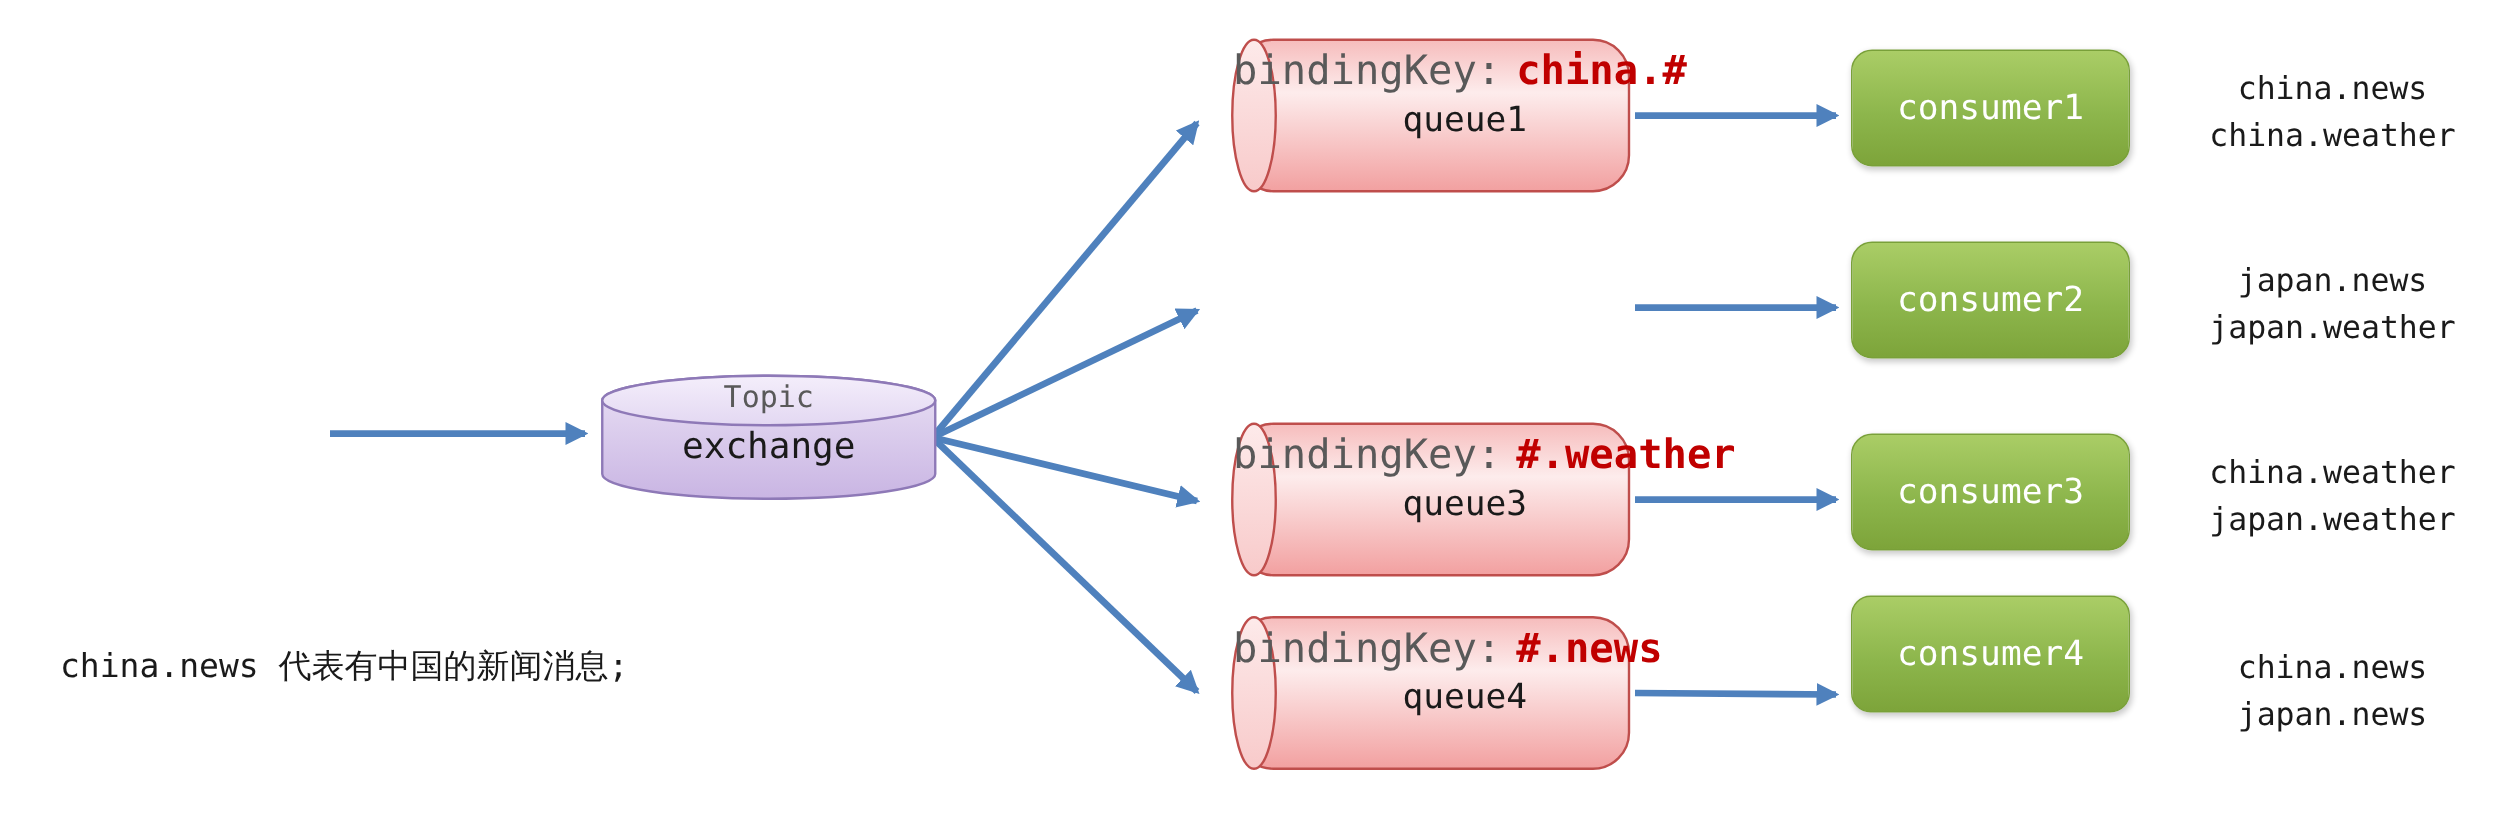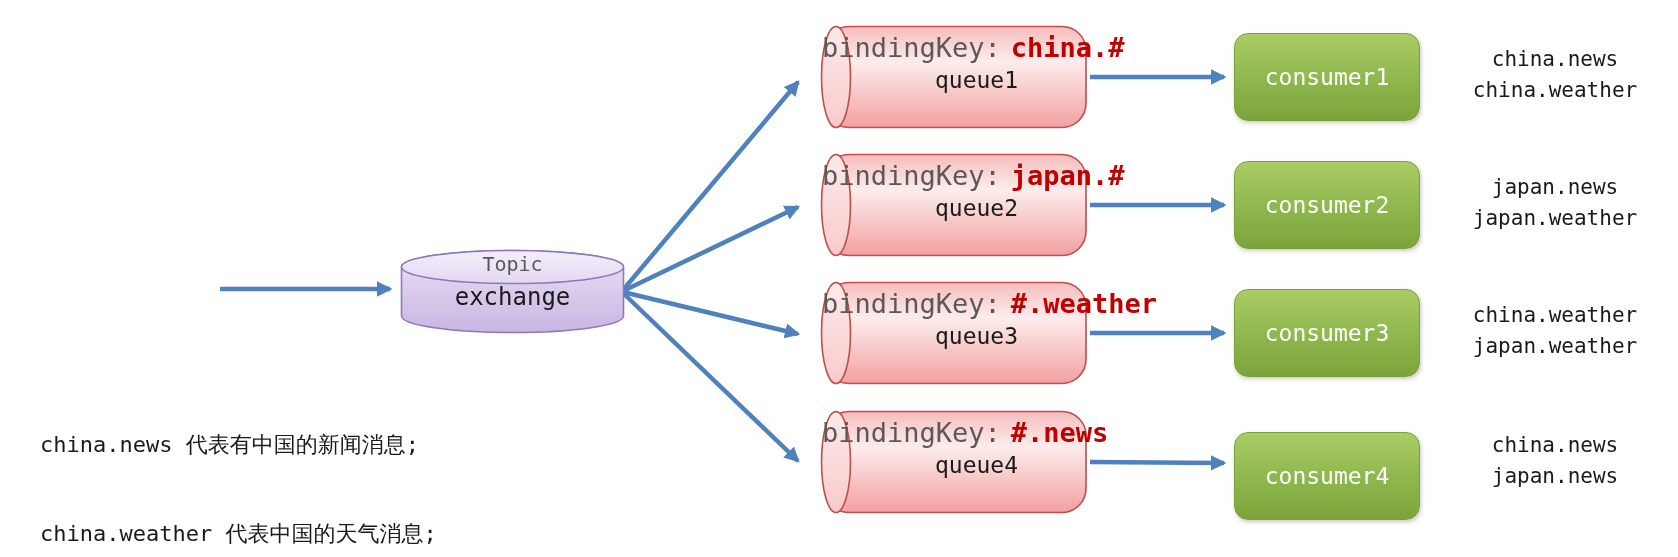--- a/index.html
+++ b/index.html
@@ -16,30 +16,30 @@
   .publisher {
     left: 45px; top: 246px; width: 175px; height: 86px;
     background: linear-gradient(180deg, #4f8fce 0%, #3475ba 55%, #2b6ab1 100%);
     border: 1.6px solid #2a62a8; border-radius: 14px;
     box-shadow: 1px 2px 4px rgba(0,0,0,0.25);
     color: #ffffff; font-size: 23px;
   }
 
   
   .consumer {
-    width: 186px; height: 88px;
+    width: 186px; height: 78px;
     background: linear-gradient(180deg, #aacd66 0%, #8db64c 55%, #7da43a 100%);
     border: 1.6px solid #79a039; border-radius: 14px;
     box-shadow: 1px 2px 4px rgba(0,0,0,0.22);
     color: #ffffff; font-size: 23px; left: 1234px;
   }
   .consumer.c1 { top: 33px; }
   .consumer.c2 { top: 161px; }
   .consumer.c3 { top: 289px; justify-content: center; }
-  .consumer.c4 { top: 432px; }
+  .consumer.c4 { top: 397px; border-radius: 13px; }
 
   
   .exchange { left: 400px; top: 249px; width: 225px; height: 86px; display: block; padding-left: 36px; }
   .exchange svg { position: absolute; left: 0; top: 0; }
   .exchange .type-label {
     position: absolute; left: 0; right: 0; top: 3px; text-align: center;
     font-size: 20px; color: #595959;
   }
   .exchange .ex-label {
     position: absolute; left: 0; right: 0; top: 34px; text-align: center;
@@ -134,28 +134,20 @@
 
   <div class="queue q1">
     <svg width="280" height="104" viewBox="0 0 280 104">
       <rect x="17" y="1.5" width="261" height="101" rx="24" fill="url(#qBody)" stroke="#bf4e4c" stroke-width="1.6"></rect>
       <ellipse cx="28" cy="52" rx="14.5" ry="50.5" fill="url(#qCap)" stroke="#bf4e4c" stroke-width="1.6"></ellipse>
     </svg>
     <div class="binding"><span>bindingKey:</span><span class="bkey">china.#</span></div>
     <div class="q-label">queue1</div>
   </div>
 
-  <div class="queue q2">
-    <svg width="280" height="104" viewBox="0 0 280 104">
-      <rect x="17" y="1.5" width="261" height="101" rx="24" fill="url(#qBody)" stroke="#bf4e4c" stroke-width="1.6"></rect>
-      <ellipse cx="28" cy="52" rx="14.5" ry="50.5" fill="url(#qCap)" stroke="#bf4e4c" stroke-width="1.6"></ellipse>
-    </svg>
-    <div class="binding"><span>bindingKey:</span><span class="bkey">japan.#</span></div>
-    <div class="q-label">queue2</div>
-  </div>
 
   <div class="queue q3">
     <svg width="280" height="104" viewBox="0 0 280 104">
       <rect x="17" y="1.5" width="261" height="101" rx="24" fill="url(#qBody)" stroke="#bf4e4c" stroke-width="1.6"></rect>
       <ellipse cx="28" cy="52" rx="14.5" ry="50.5" fill="url(#qCap)" stroke="#bf4e4c" stroke-width="1.6"></ellipse>
     </svg>
     <div class="binding"><span>bindingKey:</span><span class="bkey">#.weather</span></div>
     <div class="q-label">queue3</div>
   </div>
 
@@ -193,18 +185,17 @@
     <div>china.weather</div>
     <div>japan.weather</div>
   </div>
   <div class="routing r4">
     <div>china.news</div>
     <div>japan.news</div>
   </div>
 
   <div class="notes">
     <div>china.news 代表有中国的新闻消息;</div>
-    <div>china.weather 代表中国的天气消息;</div>
     
     
   </div>
 
 </div>
 
 </body></html>

